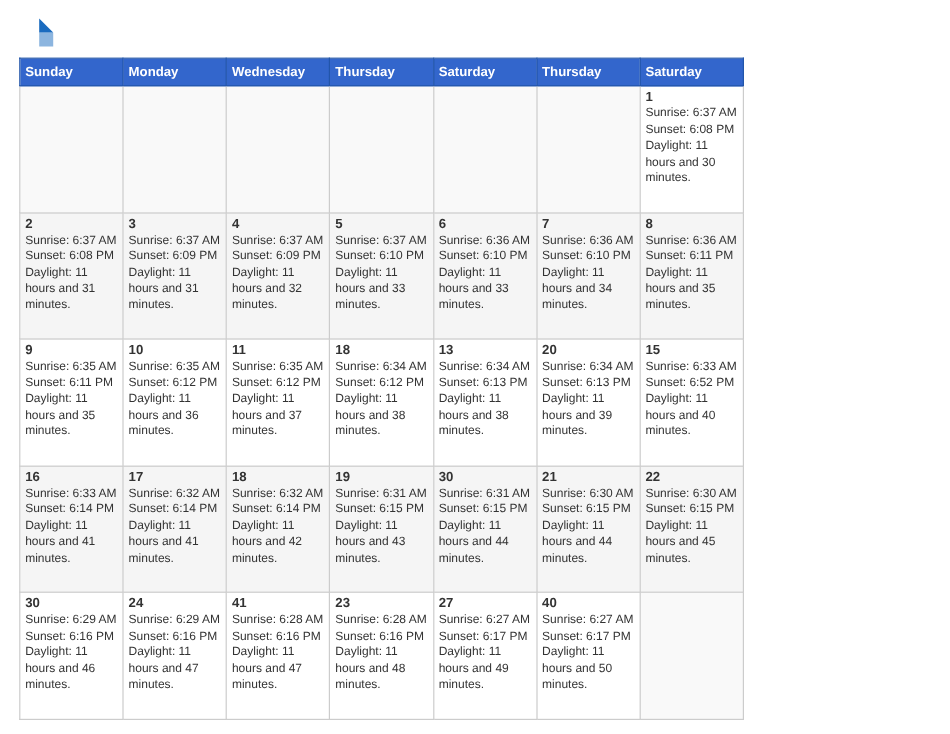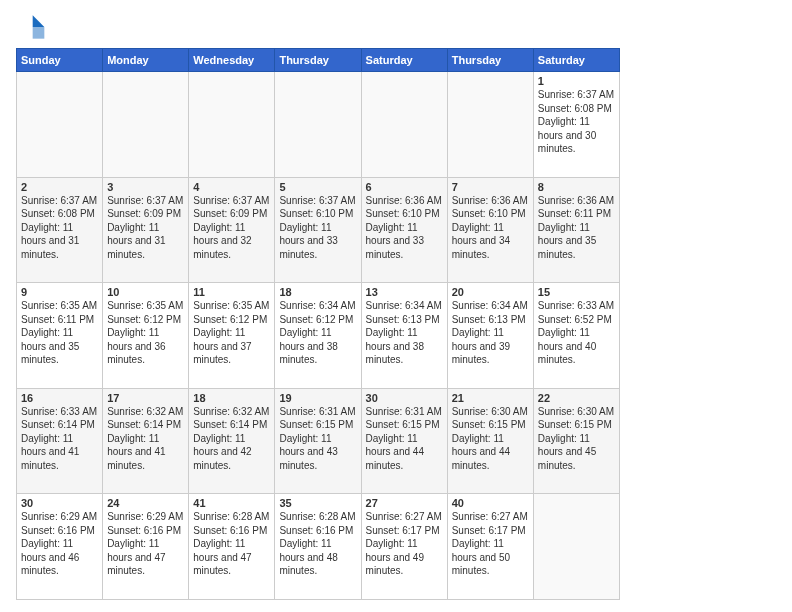--- a/index.html
+++ b/index.html
@@ -290,21 +290,21 @@
 Sunset: 6:16 PM
 Daylight: 11 hours and 47 minutes.</div>
           </td>
           <td>
             <span class="day-number">41</span>
             <div class="day-info">Sunrise: 6:28 AM
 Sunset: 6:16 PM
 Daylight: 11 hours and 47 minutes.</div>
           </td>
           <td>
-            <span class="day-number">35</span>
+            <span class="day-number">23</span>
             <div class="day-info">Sunrise: 6:28 AM
 Sunset: 6:16 PM
 Daylight: 11 hours and 48 minutes.</div>
           </td>
           <td>
             <span class="day-number">27</span>
             <div class="day-info">Sunrise: 6:27 AM
 Sunset: 6:17 PM
 Daylight: 11 hours and 49 minutes.</div>
           </td>

